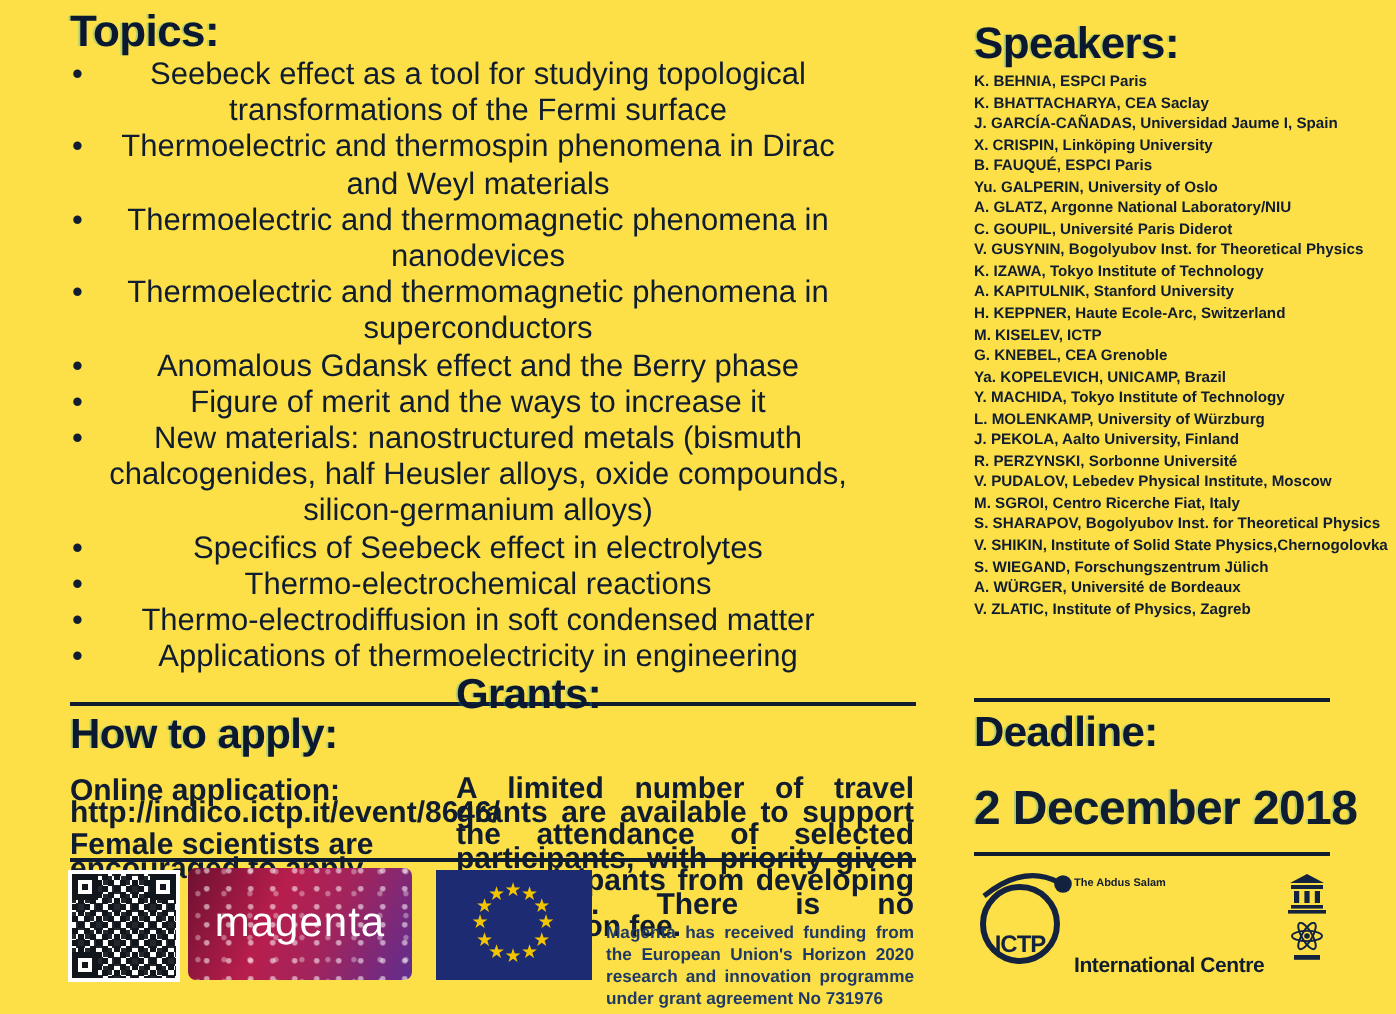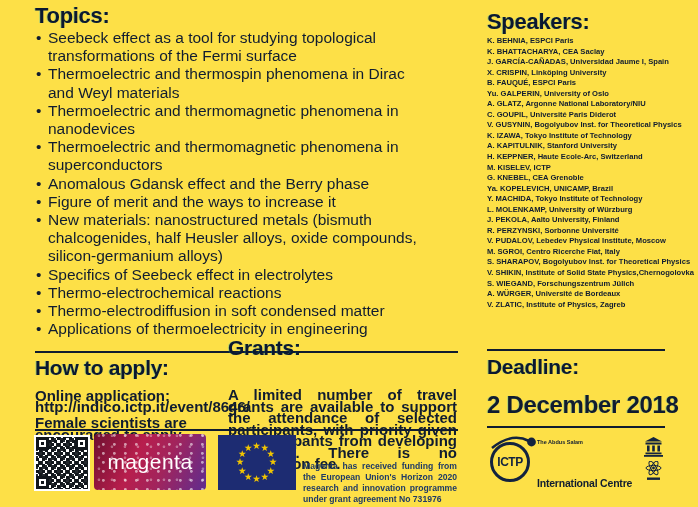--- a/index.html
+++ b/index.html
@@ -4,21 +4,21 @@
 <style>
   html,body{margin:0;padding:0;background:#e9e9e9;}
   .page{position:relative;width:698px;height:507px;background:#fde047;overflow:hidden;
         font-family:"Liberation Sans",sans-serif;color:#101c30;}
   .abs{position:absolute;}
   .h1{font-weight:700;font-size:22px;letter-spacing:-0.3px;color:#0b1830;
       text-shadow:-1px 0 0 rgba(0,170,215,.28);}
   .h1.small{font-size:21px;}
   
   .topics-list{left:36px;top:29px;width:394px;font-size:15.5px;line-height:18.2px;}
-  .topics-list .ti{position:relative;padding-left:12px;}
+  .topics-list .ti{position:relative;padding-left:12px;text-align:center;}
   .topics-list .ti::before{content:"•";position:absolute;left:0;top:0;}
   
   .speakers-list{left:487px;top:36px;width:180px;font-size:7.6px;font-weight:700;
                  line-height:10.55px;white-space:nowrap;}
   
   .rule{height:0;border-top:2px solid #101c30;}
   
   .sb{font-size:15px;font-weight:700;line-height:11.5px;}
   .just{text-align:justify;}
   
@@ -130,21 +130,21 @@
     <span class="stars"><span class="star" style="left: 34.3px; top: 5.8px;">★</span><span class="star" style="left: 42.55px; top: 8.01058px;">★</span><span class="star" style="left: 48.5894px; top: 14.05px;">★</span><span class="star" style="left: 50.8px; top: 22.3px;">★</span><span class="star" style="left: 48.5894px; top: 30.55px;">★</span><span class="star" style="left: 42.55px; top: 36.5894px;">★</span><span class="star" style="left: 34.3px; top: 38.8px;">★</span><span class="star" style="left: 26.05px; top: 36.5894px;">★</span><span class="star" style="left: 20.0106px; top: 30.55px;">★</span><span class="star" style="left: 17.8px; top: 22.3px;">★</span><span class="star" style="left: 20.0106px; top: 14.05px;">★</span><span class="star" style="left: 26.05px; top: 8.01058px;">★</span></span>
   </div>
 
   <div class="abs funding just" style="left:303px;top:461px;">Magenta has received funding from the European Union's Horizon 2020 research and innovation programme under grant agreement No 731976</div>
 
   <div class="abs rule" style="left:487px;top:349px;width:178px;"></div>
   <div class="abs h1 small" style="left:487px;top:355px;">Deadline:</div>
   <div class="abs date" style="left:487px;top:391px;">2 December 2018</div>
   <div class="abs rule" style="left:487px;top:426px;width:178px;"></div>
 
-  <div class="abs ictp-circle" style="left:490px;top:442px;">
+  <div class="abs ictp-circle" style="left:490px;top:442px;align-items:flex-end;">
     <span>ICTP</span>
   </div>
   <svg class="abs" style="left:488px;top:433px;" width="52" height="18" viewBox="0 0 52 18">
     <path class="ink-s" d="M4,15 Q24,-1 41,8" stroke-width="2.6"></path>
     <circle class="ink" cx="43.5" cy="9" r="4.4"></circle>
   </svg>
 
   <div class="abs" style="left:537px;top:439px;width:105px;">
     <div class="ictp-tiny">The Abdus Salam</div>
     <div class="ictp-big">International Centre</div>

